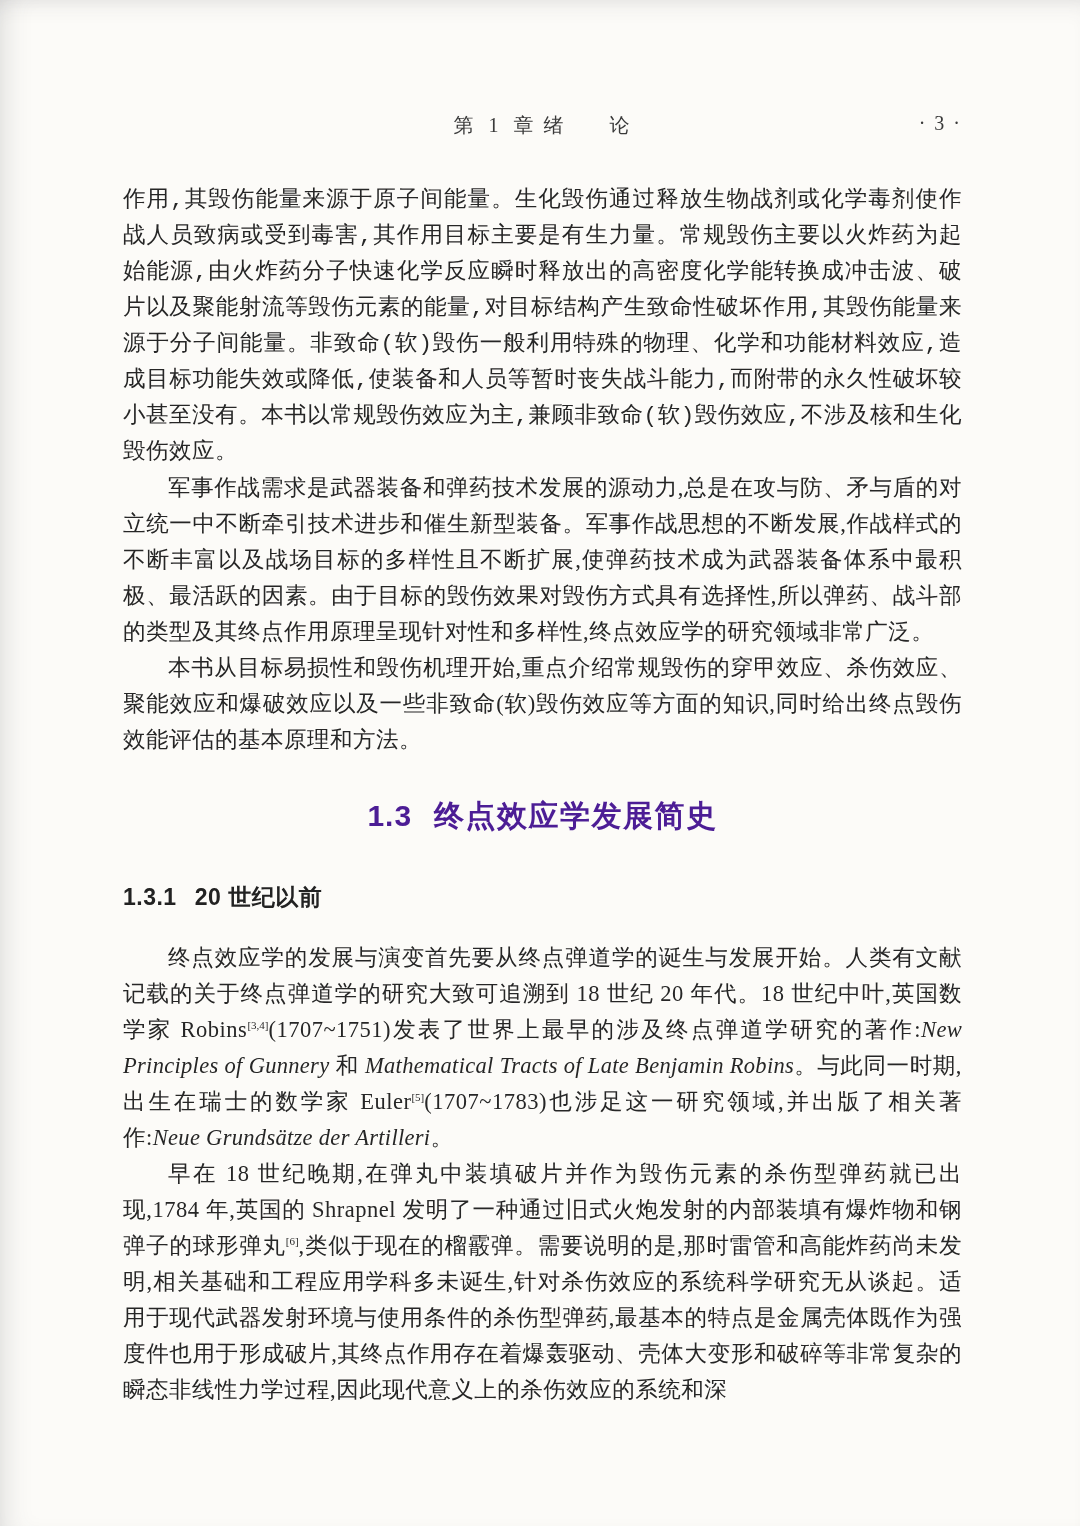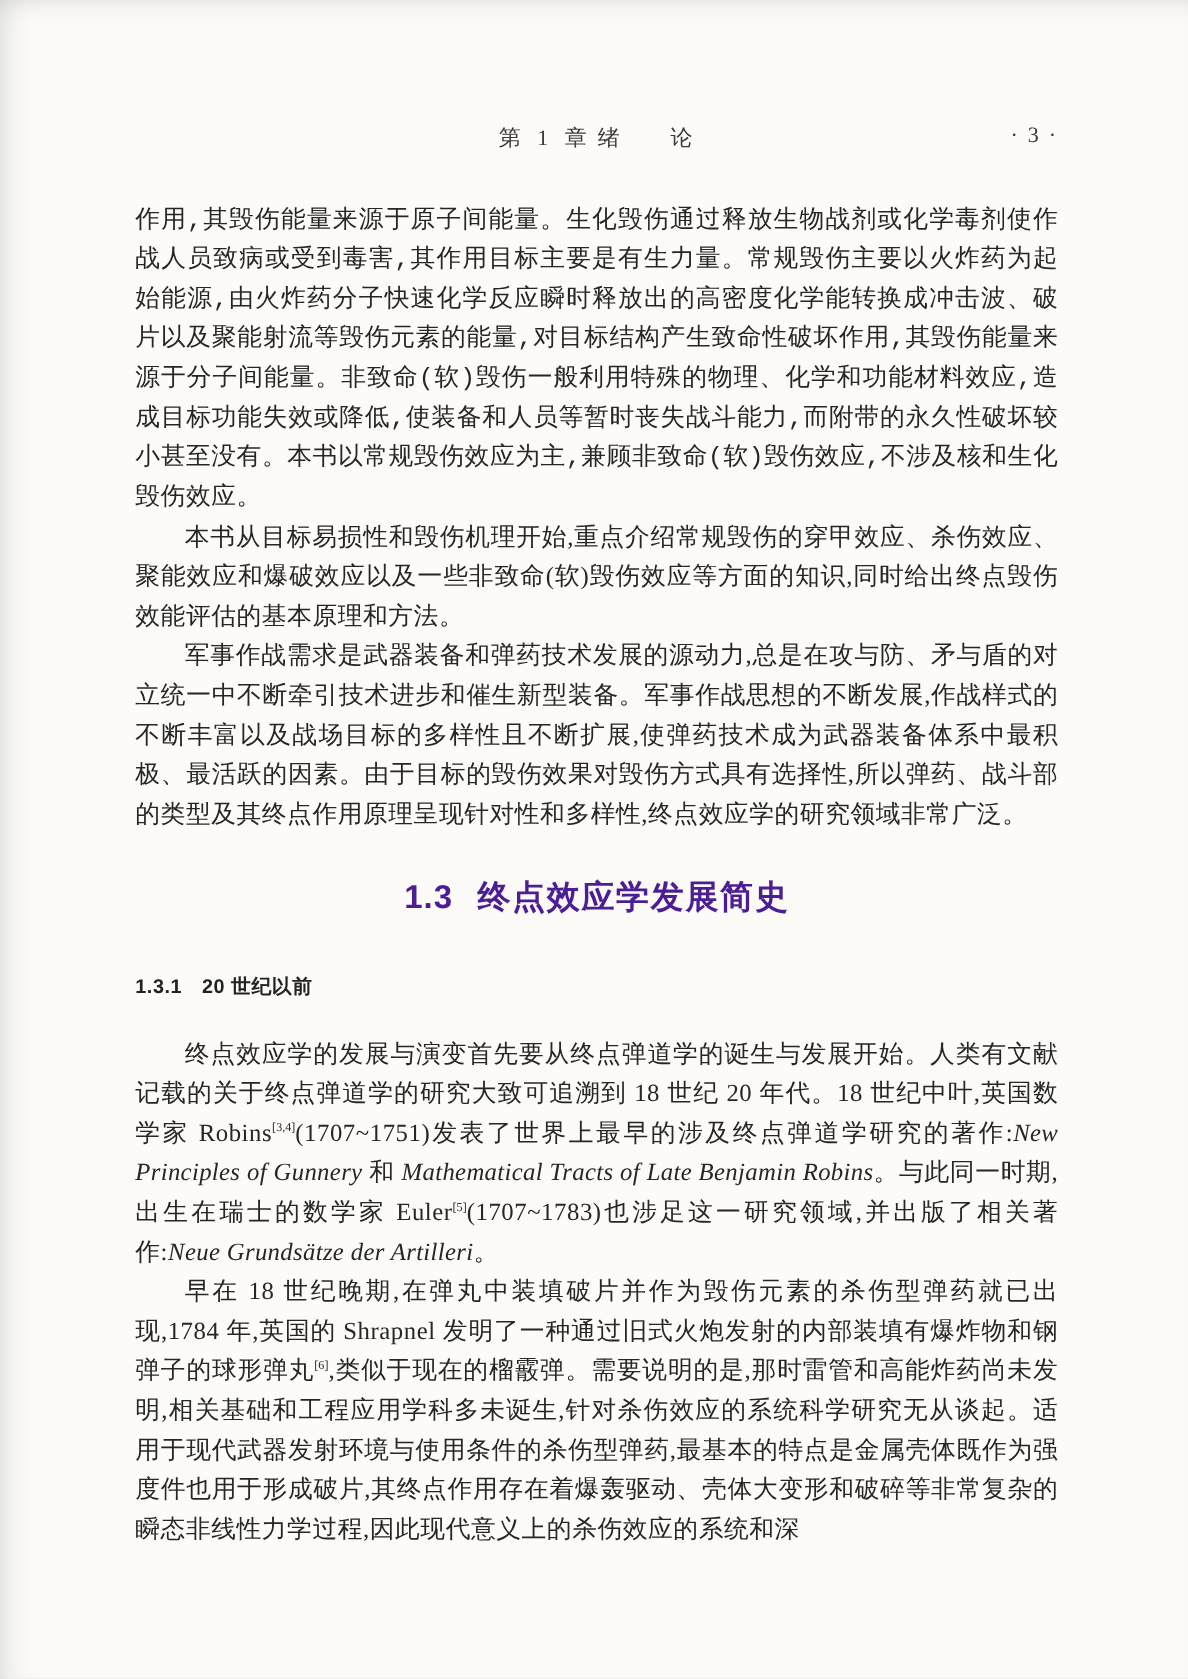--- a/index.html
+++ b/index.html
@@ -52,21 +52,21 @@
     text-align: center;
     margin: 36px 0 44px 0;
     letter-spacing: 1.5px;
     color: #4c1d95;
     text-indent: 0;
   }
   .sec-num { margin-right: 22px; letter-spacing: 1px; }
   .subsection-heading {
     font-family: "Liberation Sans", "DejaVu Sans", sans-serif;
     font-weight: 700;
-    font-size: 18px;
+    font-size: 23px;
     line-height: 30px;
     margin: 0 0 28px 0;
     text-align: left;
     text-indent: 0;
     color: #222;
     letter-spacing: 0.5px;
   }
   .subsec-num { margin-right: 18px; }
 </style>
 </head>
@@ -76,22 +76,22 @@
   <header class="page-header">
     <div class="header-center">
       <span class="chapter-label">第 1 章</span>
       <span class="chapter-title">绪　　论</span>
     </div>
     <span class="page-number">· 3 ·</span>
   </header>
 
   <main class="content">
     <p class="para no-indent"><span>作用,其毁伤能量来源于原子间能量。生化毁伤通过释放生物战剂或化学毒剂使作战人员致病或受到毒害,其作用目标主要是有生力量。常规毁伤主要以火炸药为起始能源,由火炸药分子快速化学反应瞬时释放出的高密度化学能转换成冲击波、破片以及聚能射流等毁伤元素的能量,对目标结构产生致命性破坏作用,其毁伤能量来源于分子间能量。非致命(软)毁伤一般利用特殊的物理、化学和功能材料效应,造成目标功能失效或降低,使装备和人员等暂时丧失战斗能力,而附带的永久性破坏较小甚至没有。本书以常规毁伤效应为主,兼顾非致命(软)毁伤效应,不涉及核和生化毁伤效应。</span></p>
+    <p class="para"><span>军事作战需求是武器装备和弹药技术发展的源动力,总是在攻与防、矛与盾的对立统一中不断牵引技术进步和催生新型装备。军事作战思想的不断发展,作战样式的不断丰富以及战场目标的多样性且不断扩展,使弹药技术成为武器装备体系中最积极、最活跃的因素。由于目标的毁伤效果对毁伤方式具有选择性,所以弹药、战斗部的类型及其终点作用原理呈现针对性和多样性,终点效应学的研究领域非常广泛。</span></p>
     <p class="para"><span>本书从目标易损性和毁伤机理开始,重点介绍常规毁伤的穿甲效应、杀伤效应、聚能效应和爆破效应以及一些非致命(软)毁伤效应等方面的知识,同时给出终点毁伤效能评估的基本原理和方法。</span></p>
-    <p class="para"><span>军事作战需求是武器装备和弹药技术发展的源动力,总是在攻与防、矛与盾的对立统一中不断牵引技术进步和催生新型装备。军事作战思想的不断发展,作战样式的不断丰富以及战场目标的多样性且不断扩展,使弹药技术成为武器装备体系中最积极、最活跃的因素。由于目标的毁伤效果对毁伤方式具有选择性,所以弹药、战斗部的类型及其终点作用原理呈现针对性和多样性,终点效应学的研究领域非常广泛。</span></p>
 
     <h2 class="section-heading">
       <span class="sec-num">1.3</span><span class="sec-title">终点效应学发展简史</span>
     </h2>
 
     <h3 class="subsection-heading">
       <span class="subsec-num">1.3.1</span><span class="subsec-title">20 世纪以前</span>
     </h3>
 
     <p class="para"><span>终点效应学的发展与演变首先要从终点弹道学的诞生与发展开始。人类有文献记载的关于终点弹道学的研究大致可追溯到 18 世纪 20 年代。18 世纪中叶,英国数学家 Robins</span><sup>[3,4]</sup><span>(1707~1751)发表了世界上最早的涉及终点弹道学研究的著作:</span><i>New Principles of Gunnery</i><span> 和 </span><i>Mathematical Tracts of Late Benjamin Robins</i><span>。与此同一时期,出生在瑞士的数学家 Euler</span><sup>[5]</sup><span>(1707~1783)也涉足这一研究领域,并出版了相关著作:</span><i>Neue Grundsätze der Artilleri</i><span>。</span></p>

